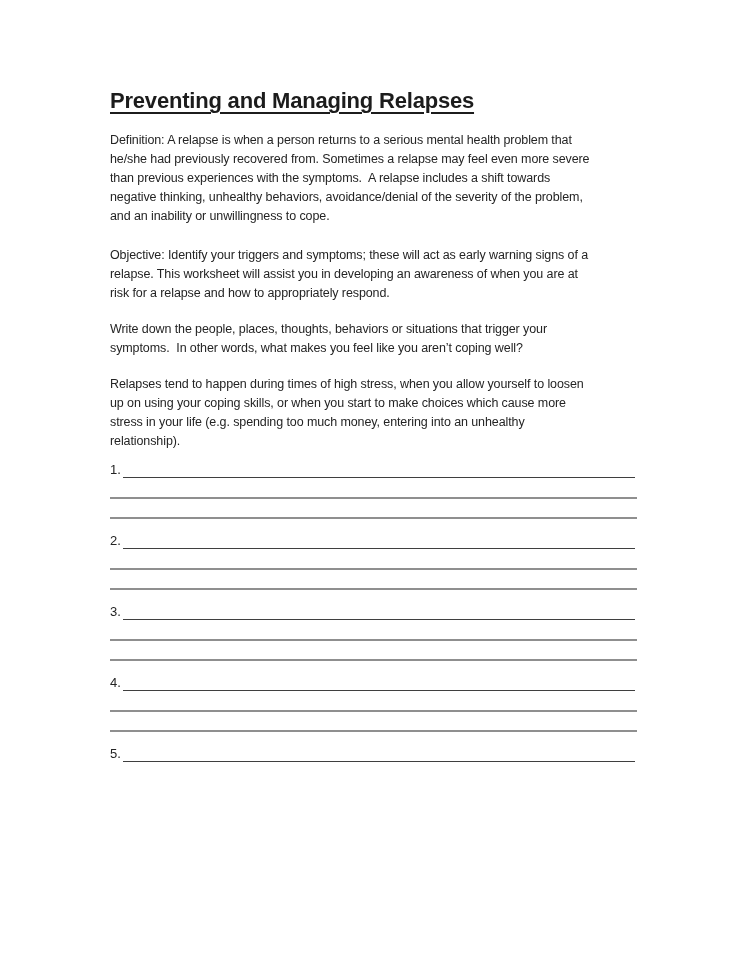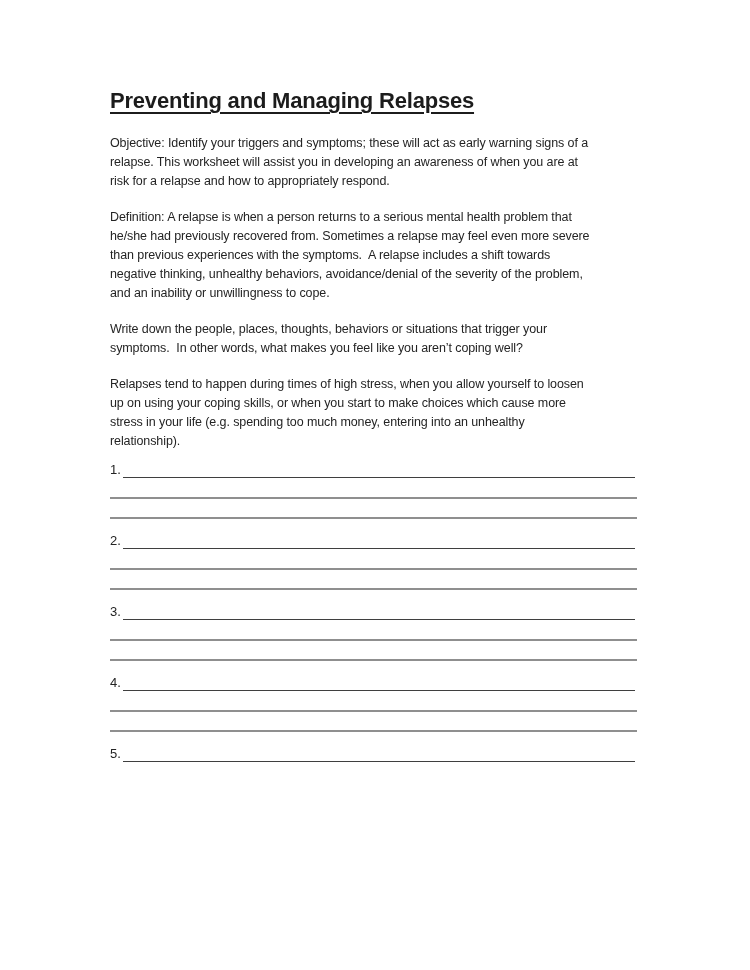--- a/index.html
+++ b/index.html
@@ -84,28 +84,28 @@
   }
 </style>
 </head>
 <body>
 
 <div class="page">
   <div class="content">
 
     <h1 class="doc-title"><span>Preventing and Managing Relapses</span></h1>
 
-    <p class="para first">Objective: Identify your triggers and symptoms; these will act as early warning signs of a
-relapse. This worksheet will assist you in developing an awareness of when you are at
-risk for a relapse and how to appropriately respond.</p>
     <p class="para">Definition: A relapse is when a person returns to a serious mental health problem that
 he/she had previously recovered from. Sometimes a relapse may feel even more severe
 than previous experiences with the symptoms.  A relapse includes a shift towards
 negative thinking, unhealthy behaviors, avoidance/denial of the severity of the problem,
 and an inability or unwillingness to cope.</p>
+    <p class="para first">Objective: Identify your triggers and symptoms; these will act as early warning signs of a
+relapse. This worksheet will assist you in developing an awareness of when you are at
+risk for a relapse and how to appropriately respond.</p>
     <p class="para">Write down the people, places, thoughts, behaviors or situations that trigger your
 symptoms.  In other words, what makes you feel like you aren’t coping well?</p>
     <p class="para">Relapses tend to happen during times of high stress, when you allow yourself to loosen
 up on using your coping skills, or when you start to make choices which cause more
 stress in your life (e.g. spending too much money, entering into an unhealthy
 relationship).</p>
 
     <div class="items">
 
       <div class="item">

